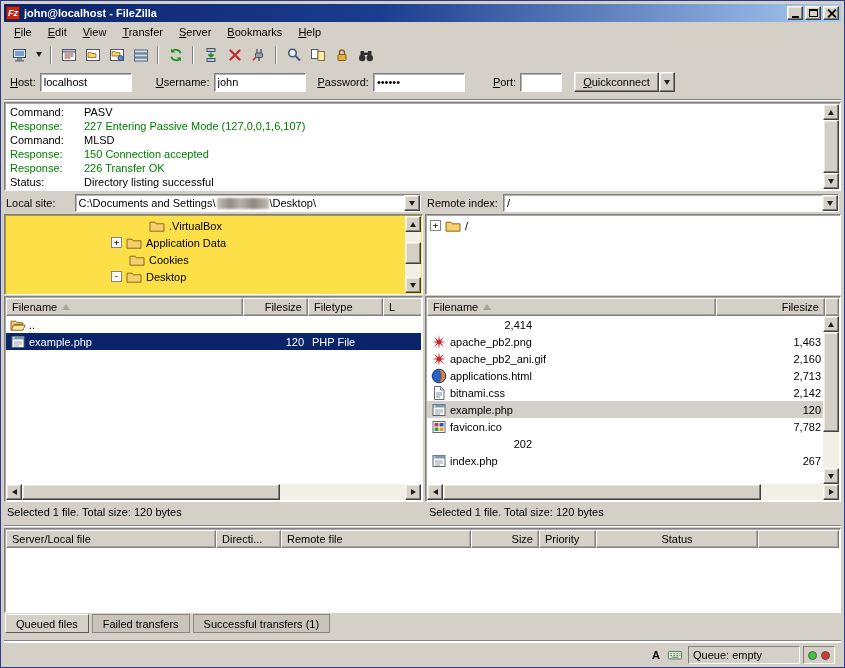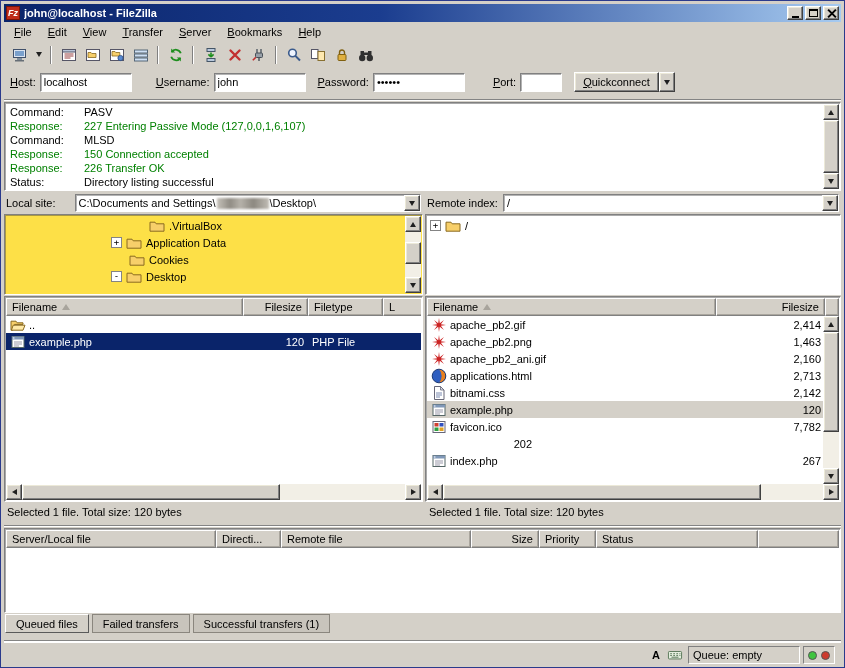--- a/index.html
+++ b/index.html
@@ -474,28 +474,20 @@
           <span class="hlabel">Filename</span>
           <span class="sortarrow"></span>
         </span>
         <span class="colhdr num" style="width: 109px;">
           <span class="hlabel">Filesize</span>
         </span>
         <span class="colhdr filler"></span>
       </div>
     <div id="remote-body">
         <div class="listrow">
-          <span class="cell namecell" style="width: 289px;">
-            <span class="icon">
-              <svg width="16" height="16" viewBox="0 0 16 16">
-                <path d="M15 8 L9.85 7.23 L12.95 3.05 L8.77 6.15 L8 1 L7.23 6.15 L3.05 3.05 L6.15 7.23 L1 8 L6.15 8.77 L3.05 12.95 L7.23 9.85 L8 15 L8.77 9.85 L12.95 12.95 L9.85 8.77 Z" fill="#cc2424"></path>
-              </svg>
-            </span>
-            <span class="fname">apache_pb2.gif</span>
-          </span>
           <span class="cell num" style="width: 109px;">2,414</span>
         </div>
         <div class="listrow">
           <span class="cell namecell" style="width: 289px;">
             <span class="icon">
               <svg width="16" height="16" viewBox="0 0 16 16">
                 <path d="M15 8 L9.85 7.23 L12.95 3.05 L8.77 6.15 L8 1 L7.23 6.15 L3.05 3.05 L6.15 7.23 L1 8 L6.15 8.77 L3.05 12.95 L7.23 9.85 L8 15 L8.77 9.85 L12.95 12.95 L9.85 8.77 Z" fill="#cc2424"></path>
               </svg>
             </span>
             <span class="fname">apache_pb2.png</span>
@@ -620,21 +612,21 @@
         </span>
         <span class="colhdr" style="width: 190px;">
           <span class="hlabel">Remote file</span>
         </span>
         <span class="colhdr num" style="width: 68px;">
           <span class="hlabel">Size</span>
         </span>
         <span class="colhdr" style="width: 57px;">
           <span class="hlabel">Priority</span>
         </span>
-        <span class="colhdr" style="width: 162px;">
+        <span class="colhdr" style="width: 162px; justify-content: center;">
           <span class="hlabel">Status</span>
         </span>
         <span class="colhdr filler"></span>
       </div>
   </div>
   <div id="queue-tabs">
       <span class="qtab active">Queued files</span>
       <span class="qtab">Failed transfers</span>
       <span class="qtab">Successful transfers (1)</span>
     </div>

